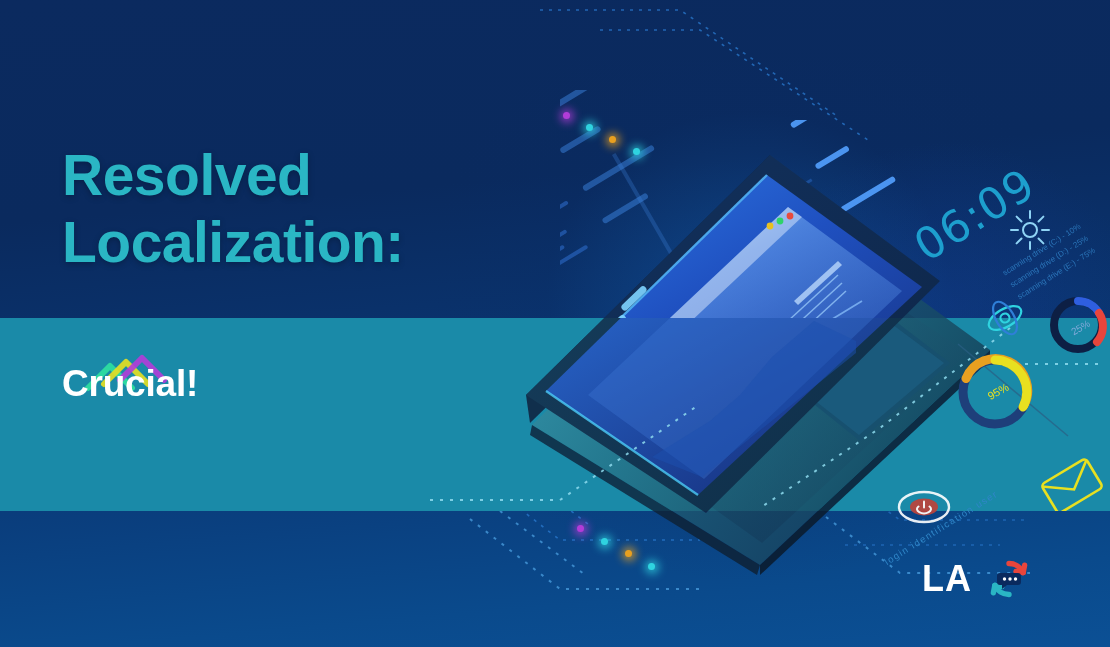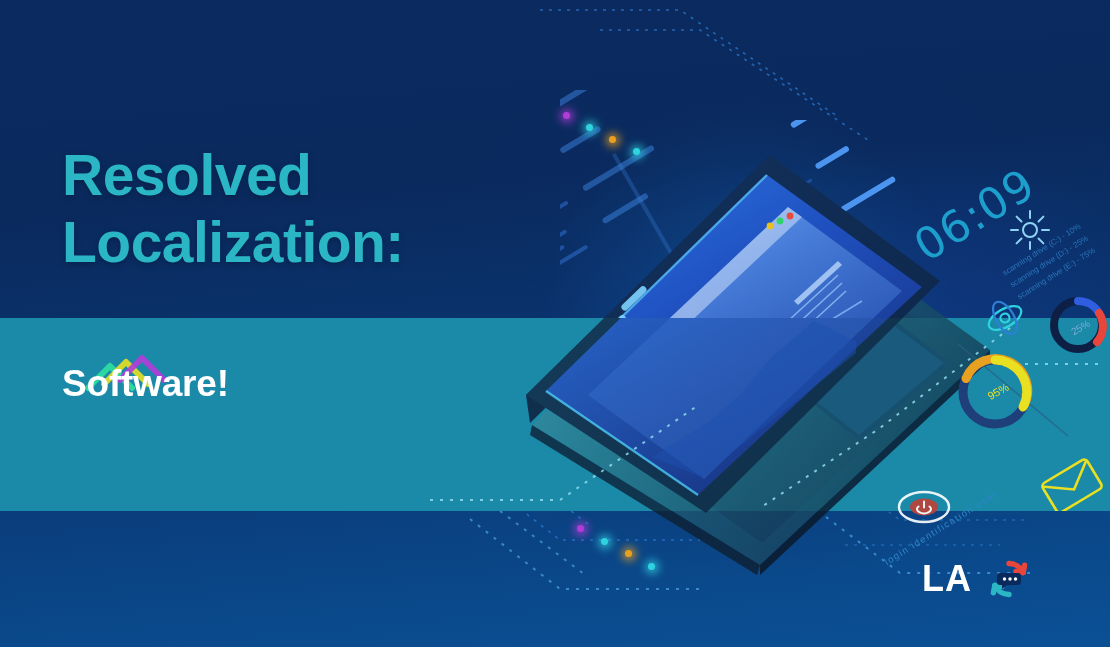--- a/index.html
+++ b/index.html
@@ -558,21 +558,21 @@
       <path d="M500 0 L588 66"></path>
     </g>
   </svg>
 
   <div class="headline">
     <span>Resolved</span>
     <span class="l2">Localization:</span>
   </div>
 
   <div class="subline">
-    <span class="s2">Software!</span>
+    <span class="s2">Crucial!</span>
   </div>
 
   <div class="logo">
     <span>LA</span>
     <span class="mark">
       <svg viewBox="0 0 40 40" style="width:40px;height:40px">
         <path d="M20 4.5 A15.5 15.5 0 0 1 34.2 13.6" fill="none" stroke="#e8453c" stroke-width="5.4" stroke-linecap="round"></path>
         <path d="M34.2 13.6 l1.4 -7.4 M34.2 13.6 l-7.2 -1.2" fill="none" stroke="#e8453c" stroke-width="5.4" stroke-linecap="round"></path>
         <path d="M20 35.5 A15.5 15.5 0 0 1 5.8 26.4" fill="none" stroke="#2ab6c4" stroke-width="5.4" stroke-linecap="round"></path>
         <path d="M5.8 26.4 l-1.4 7.4 M5.8 26.4 l7.2 1.2" fill="none" stroke="#2ab6c4" stroke-width="5.4" stroke-linecap="round"></path>

